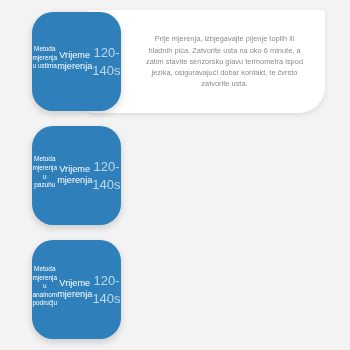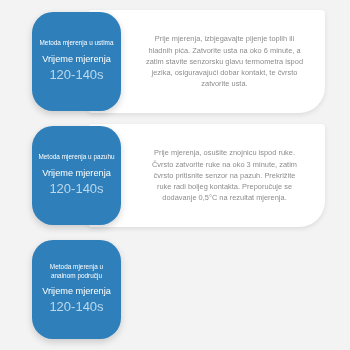--- a/index.html
+++ b/index.html
@@ -58,21 +58,21 @@
     position: absolute;
     left: 32px;
     top: 2px;
     width: 89px;
     height: 99px;
     background: #2e7fba;
     border-radius: 21px;
     box-shadow: 0 3px 7px rgba(0,0,0,0.17);
     box-sizing: border-box;
     display: flex;
-    flex-direction: column;
+    flex-direction: row;
     align-items: center;
     justify-content: center;
     padding: 6px 5px;
     overflow: hidden;
   }
   .blue-title {
     color: #ffffff;
     font-size: 6.4px;
     line-height: 8.6px;
     text-align: center;
@@ -107,23 +107,20 @@
       <div class="card-body-text">Prije mjerenja, izbjegavajte pijenje toplih ili hladnih pića. Zatvorite usta na oko 6 minute, a zatim stavite senzorsku glavu termometra ispod jezika, osiguravajući dobar kontakt, te čvrsto zatvorite usta.</div>
     </div>
     <div class="card-blue">
       <div class="blue-title">Metoda mjerenja u ustima</div>
       <div class="blue-subtitle">Vrijeme mjerenja</div>
       <div class="blue-value">120-140s</div>
     </div>
   </div>
 
   <div class="card card-2">
-    <div class="card-body">
-      <div class="card-body-text">Prije mjerenja, osušite znojnicu ispod ruke. Čvrsto zatvorite ruke na oko 3 minute, zatim čvrsto pritisnite senzor na pazuh. Prekrižite ruke radi boljeg kontakta. Preporučuje se dodavanje 0,5°C na rezultat mjerenja.</div>
-    </div>
     <div class="card-blue">
       <div class="blue-title">Metoda mjerenja u pazuhu</div>
       <div class="blue-subtitle">Vrijeme mjerenja</div>
       <div class="blue-value">120-140s</div>
     </div>
   </div>
 
   <div class="card card-3">
     <div class="card-blue">
       <div class="blue-title">Metoda mjerenja u analnom području</div>

